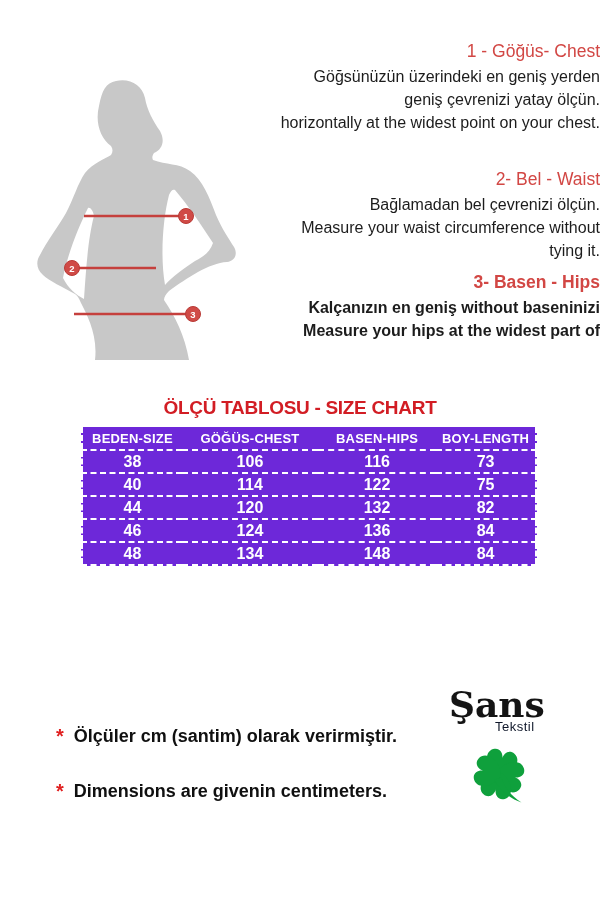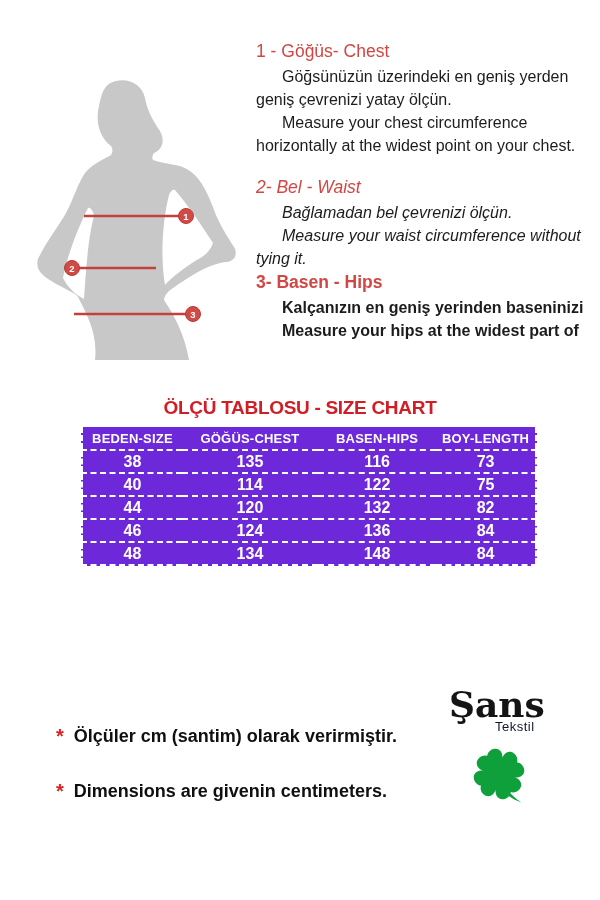--- a/index.html
+++ b/index.html
@@ -5,23 +5,23 @@
   html,body{margin:0;padding:0;background:#fff;}
   .canvas{
     position:relative;width:600px;height:900px;background:#ffffff;
     font-family:"Liberation Sans","DejaVu Sans",sans-serif;overflow:hidden;
   }
 
   
   .figure{position:absolute;left:36px;top:78px;width:200px;height:288px;}
 
   
-  .text-col{position:absolute;left:256px;top:0;width:344px;height:400px;}
+  .text-col{position:absolute;left:256px;top:0;width:344px;height:400px;text-align:right;}
   .section{position:absolute;left:0;width:344px;}
-  .sec-1{top:40px;} .sec-2{top:176px;font-style:italic;} .sec-3{top:271px;font-weight:bold;}
+  .sec-1{top:40px;} .sec-2{top:168px;} .sec-3{top:271px;font-weight:bold;}
   .sec-heading{font-size:17.5px;color:#d24744;margin:0 0 3px 0;line-height:22px;}
   .sec-line{font-size:16px;color:#1c1c1c;line-height:23px;}
   .indent{padding-left:26px;}
 
   
   .chart-title{
     position:absolute;left:60px;top:397px;width:480px;text-align:center;
     font-size:19px;font-weight:bold;letter-spacing:-0.3px;color:#d21d24;
   }
   table.size-table{
@@ -117,34 +117,33 @@
       <text x="157" y="239.5" text-anchor="middle" font-size="9.5" font-weight="bold" fill="#ffffff">3</text>
     </svg>
   </div>
 
   <div class="text-col">
 
     <div class="section sec-1">
       <div class="sec-heading">1 - Göğüs- Chest</div>
       <div class="sec-line indent">Göğsünüzün üzerindeki en geniş yerden</div>
       <div class="sec-line">geniş çevrenizi yatay ölçün.</div>
-      <div class="sec-line indent">Measure your chest circumference</div>
       <div class="sec-line">horizontally at the widest point on your chest.</div>
     </div>
 
     <div class="section sec-2">
       <div class="sec-heading">2- Bel - Waist</div>
       <div class="sec-line indent">Bağlamadan bel çevrenizi ölçün.</div>
       <div class="sec-line indent">Measure your waist circumference without</div>
       <div class="sec-line">tying it.</div>
     </div>
 
     <div class="section sec-3">
       <div class="sec-heading">3- Basen - Hips</div>
-      <div class="sec-line indent">Kalçanızın en geniş yerinden baseninizi</div>
+      <div class="sec-line indent">Kalçanızın en geniş without baseninizi</div>
       <div class="sec-line indent">Measure your hips at the widest part of</div>
     </div>
 
   </div>
 
   <div class="chart-title">ÖLÇÜ TABLOSU - SIZE CHART</div>
 
   <table class="size-table">
     <colgroup>
       <col style="width:22%">
@@ -156,21 +155,21 @@
       <tr>
         <th>BEDEN-SIZE</th>
         <th>GÖĞÜS-CHEST</th>
         <th>BASEN-HIPS</th>
         <th>BOY-LENGTH</th>
       </tr>
     </thead>
     <tbody>
       <tr>
         <td>38</td>
-        <td>135</td>
+        <td>106</td>
         <td>116</td>
         <td>73</td>
       </tr>
       <tr>
         <td>40</td>
         <td>114</td>
         <td>122</td>
         <td>75</td>
       </tr>
       <tr>

